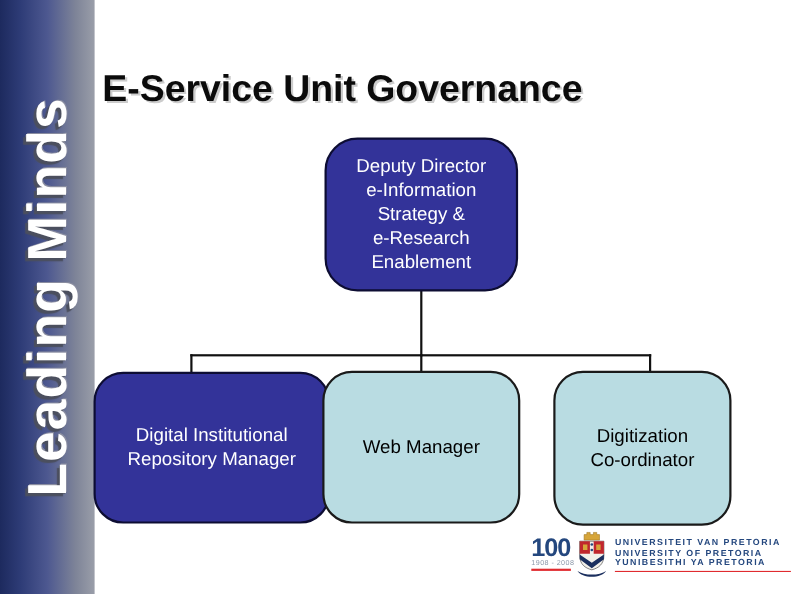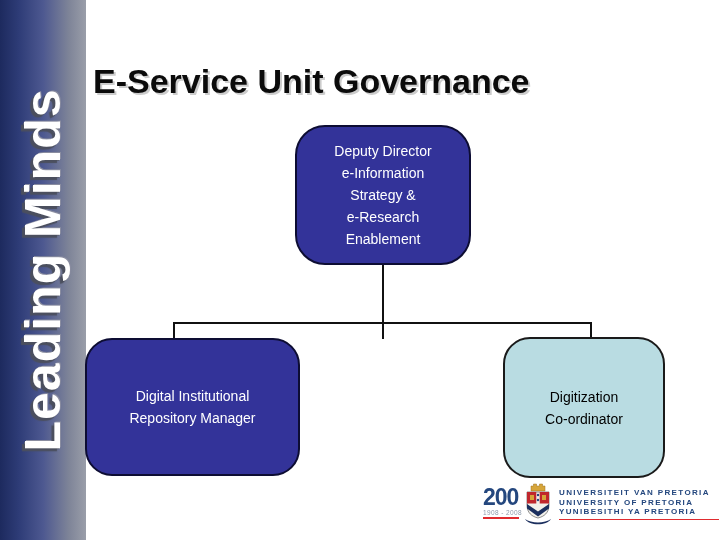--- a/index.html
+++ b/index.html
@@ -46,21 +46,21 @@
   .conn-h       { left: 173px; top: 322px; width: 419px; height: 2px; }
   .conn-v-left  { left: 173px; top: 322px; width: 2px;  height: 17px; }
   .conn-v-mid   { left: 382px; top: 322px; width: 2px;  height: 17px; }
   .conn-v-right { left: 590px; top: 322px; width: 2px;  height: 17px; }
 
   
   .box {
     position: absolute;
     display: flex; align-items: center; justify-content: center;
     text-align: center;
-    font-size: 14px; line-height: 22px;
+    font-size: 17px; line-height: 22px;
     border-radius: 27px;
     box-sizing: border-box;
   }
   .box-dark  { background: #333399; border: 2px solid #0d0d33; color: #ffffff; }
   .box-light { background: #b9dce2; border: 2px solid #1a1a1a; color: #000000; }
   .box-root       { left: 295px; top: 125px; width: 176px; height: 140px; border-radius: 30px; }
   .box-child-1    { left:  85px; top: 338px; width: 215px; height: 138px; }
   .box-child-2    { left: 293px; top: 337px; width: 180px; height: 139px; }
   .box-child-3    { left: 503px; top: 337px; width: 162px; height: 141px; }
 
@@ -105,28 +105,31 @@
   <div class="conn conn-v-right"></div>
 
   <div class="box box-dark box-root">
     <div>Deputy Director<br>e-Information<br>Strategy &amp;<br>e-Research<br>Enablement</div>
   </div>
 
   <div class="box box-dark box-child-1">
     <div>Digital Institutional<br>Repository Manager</div>
   </div>
 
+  <div class="box box-light box-child-2">
+    <div>Web Manager</div>
+  </div>
 
   <div class="box box-light box-child-3">
     <div>Digitization<br>Co-ordinator</div>
   </div>
 
   <div class="logo">
     <div class="logo-100-wrap">
-      <div class="logo-100">200</div>
+      <div class="logo-100">100</div>
       <div class="logo-years">1908 - 2008</div>
       <div class="logo-redline"></div>
     </div>
     <div class="logo-crest">
       <svg width="30" height="44" viewBox="0 0 30 44">
         <path d="M8,8 L8,3 L10.5,3 L10.5,1 L13.5,1 L13.5,3 L16.5,3 L16.5,1 L19.5,1 L19.5,3 L22,3 L22,8 Z" fill="#d6a53a" stroke="#9c7320" stroke-width="0.5"></path>
         <path d="M4,9 H26 V22 C26,30 21,33.5 15,35 C9,33.5 4,30 4,22 Z" fill="#f2f0ea" stroke="#444444" stroke-width="0.6"></path>
         <path d="M4,9 H13.3 V20.5 H4 Z" fill="#c0272d"></path>
         <path d="M16.7,9 H26 V20.5 H16.7 Z" fill="#c0272d"></path>
         <rect x="7" y="12" width="4" height="5" fill="#d6a53a"></rect>

